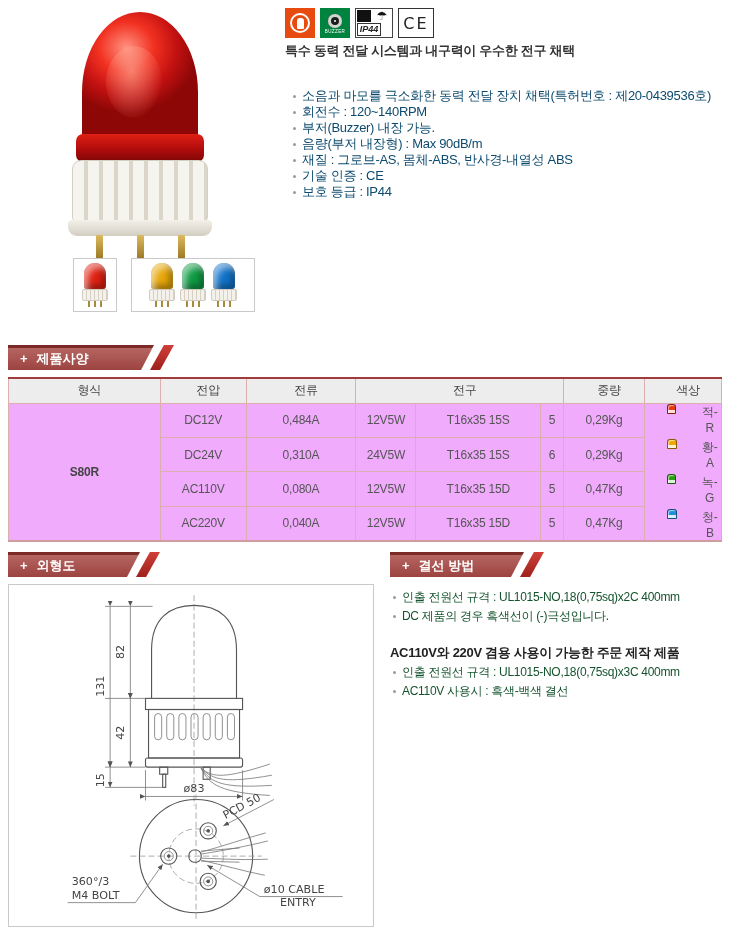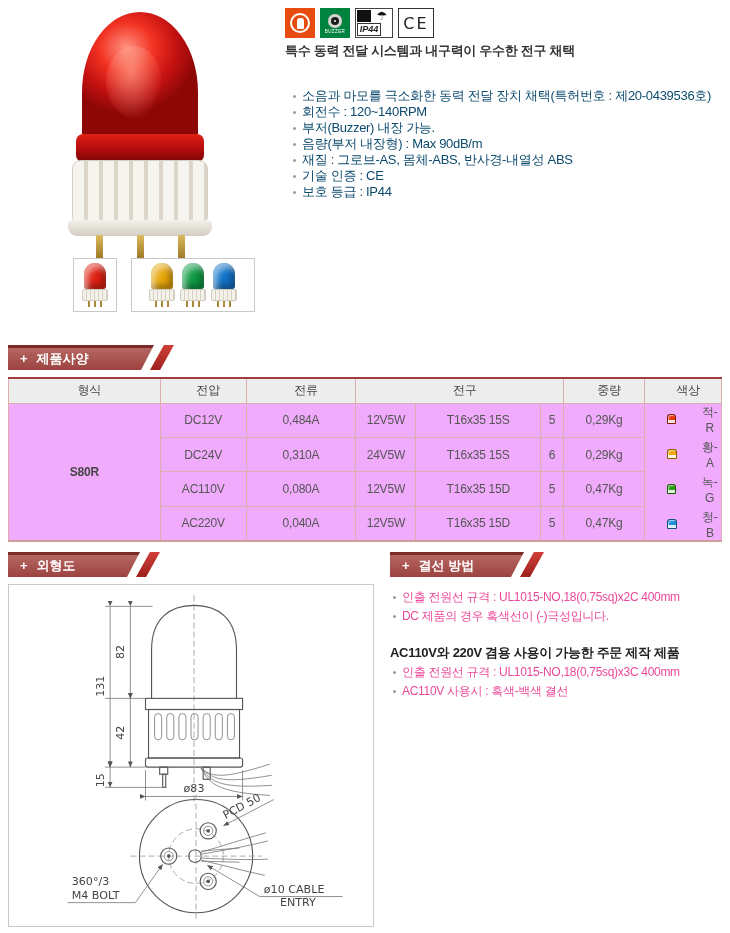--- a/index.html
+++ b/index.html
@@ -95,36 +95,36 @@
 
   
   .spec-table { position:absolute; left:8px; top:377px; width:714px; border-collapse:collapse;
     border-top:2px solid #a23c3c; border-bottom:2px solid #cf9d9d; }
   .spec-table th, .spec-table td { border:1px solid #ddaeae; text-align:center;
     font-size:12px; color:#555; font-weight:normal; letter-spacing:-0.2px; }
   .spec-table thead th { height:25px; background:#ededed; color:#444;padding-left:10px; }
   .spec-table tbody td { height:34px; background:#f0abfc; }
   .spec-table .model-cell { font-weight:bold; color:#444; }
   .legend { display:flex; flex-direction:column; gap:4px; align-items:flex-start; padding-left:22px; }
-  .legend-item { display:flex; align-items:center; gap:22px; }
+  .legend-item { display:flex; align-items:flex-start; gap:22px; }
   .chip { width:10px; height:10px; border-radius:3px 3px 1px 1px; border:1px solid rgba(0,0,0,.45);
     box-shadow:inset 1px 1px 1px rgba(255,255,255,.6), inset 0 -3px 0 rgba(255,255,255,.85); }
 
   
   .draw-box { position:absolute; left:8px; top:584px; width:366px; height:343px;
     border:1px solid #c9c9c9; background:#fff; }
   .draw-box svg text { fill:#444; font-size:11px; font-family:"DejaVu Sans",sans-serif; }
   .ln   { fill:none; stroke:#555; stroke-width:1.1; }
   .thin { fill:none; stroke:#777; stroke-width:0.8; }
   .dash { fill:none; stroke:#999; stroke-width:0.8; stroke-dasharray:6 3; }
 
   
   .wiring { position:absolute; left:390px; top:588px; width:338px; }
   .wiring ul { list-style:none; }
-  .wiring li { position:relative; font-size:12px; line-height:19px; color:#ec4899;
+  .wiring li { position:relative; font-size:12px; line-height:19px; color:#14532d;
     padding-left:12px; letter-spacing:-0.3px; }
   .wiring li::before { content:""; position:absolute; left:3px; top:8px; width:3px; height:3px;
     background:#999; border-radius:50%; }
   .wiring .custom-title { margin-top:17px; font-size:13px; font-weight:bold; color:#222;
     letter-spacing:-0.3px; line-height:20px; }
 </style>
 </head>
 <body>
 
 <div class="photo-main">

